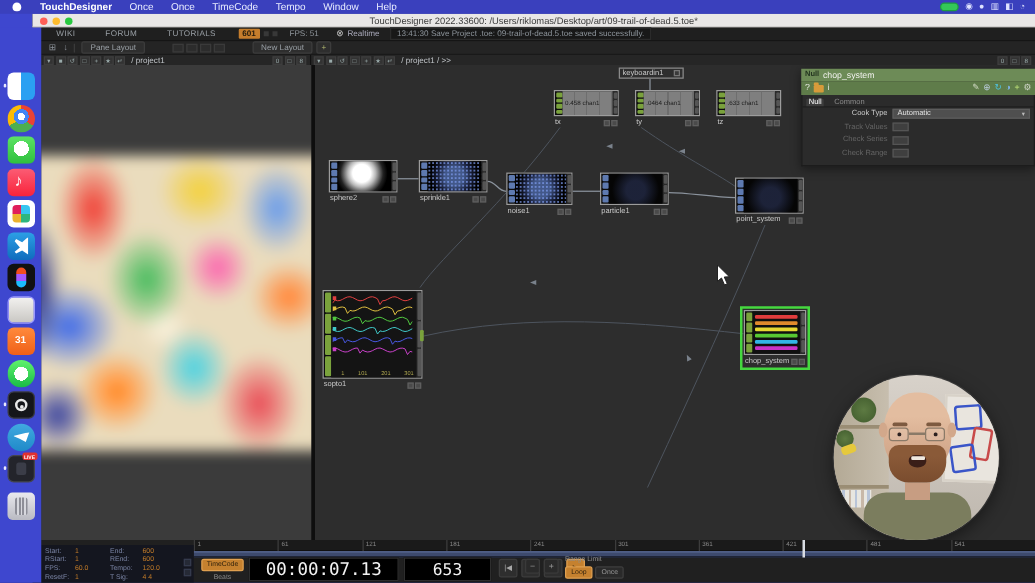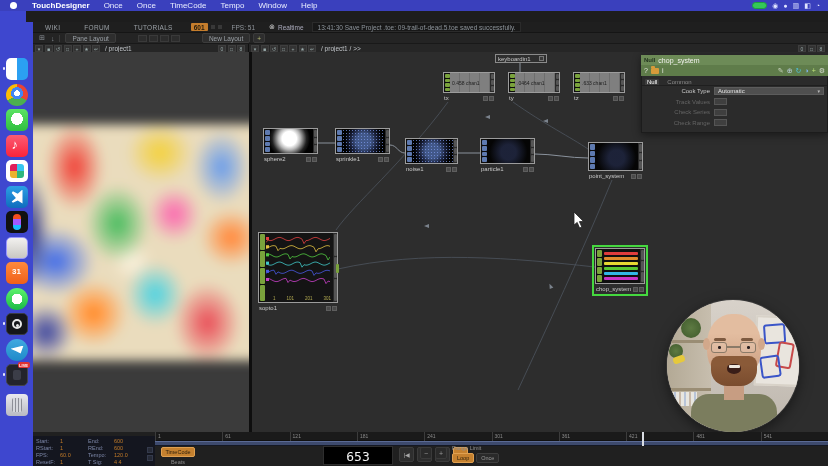--- a/index.html
+++ b/index.html
@@ -264,20 +264,28 @@
       <span class="rec-pill"></span>
       <span class="st-ic">◉</span>
       <span class="st-ic">●</span>
       <span class="st-ic">▥</span>
       <span class="st-ic">◧</span>
       <span class="st-ic">◔</span>
     </span>
 </div>
 
 <div class="window">
+  <div class="titlebar">
+    <span class="traffic">
+      <i class="tl red"></i>
+      <i class="tl yellow"></i>
+      <i class="tl green"></i>
+    </span>
+    <span class="wtitle">TouchDesigner 2022.33600: /Users/riklomas/Desktop/art/09-trail-of-dead.5.toe*</span>
+  </div>
 
   <div class="tb1">
     <span id="toolbar-links" style="display:flex">
         <span class="tb-link">WIKI</span>
         <span class="tb-link">FORUM</span>
         <span class="tb-link">TUTORIALS</span>
       </span>
     <span class="badge">601</span>
     <span class="mini-sq"></span>
     <span class="mini-sq"></span>
@@ -761,20 +769,21 @@
           <span class="l2">T Sig:</span>
           <span class="v2">4  4</span>
         </div>
       </div>
     <div class="micro" style="top:15px"></div>
     <div class="micro" style="top:23px"></div>
     <div class="modes">
       <div class="timecode-badge">TimeCode</div>
       <div class="beats">Beats</div>
     </div>
+    <div class="tdisplay">00:00:07.13</div>
     <div class="fdisplay">653</div>
     <div class="transport" id="transport">
         <div class="t-btn">|◀</div>
         <div class="t-btn">||</div>
         <div class="t-btn">◀</div>
         <div class="t-btn active">▶</div>
       </div>
     <div class="pm" style="left:387px">−</div>
     <div class="pm" style="left:402px">+</div>
     <div class="rl-label">Range Limit</div>

